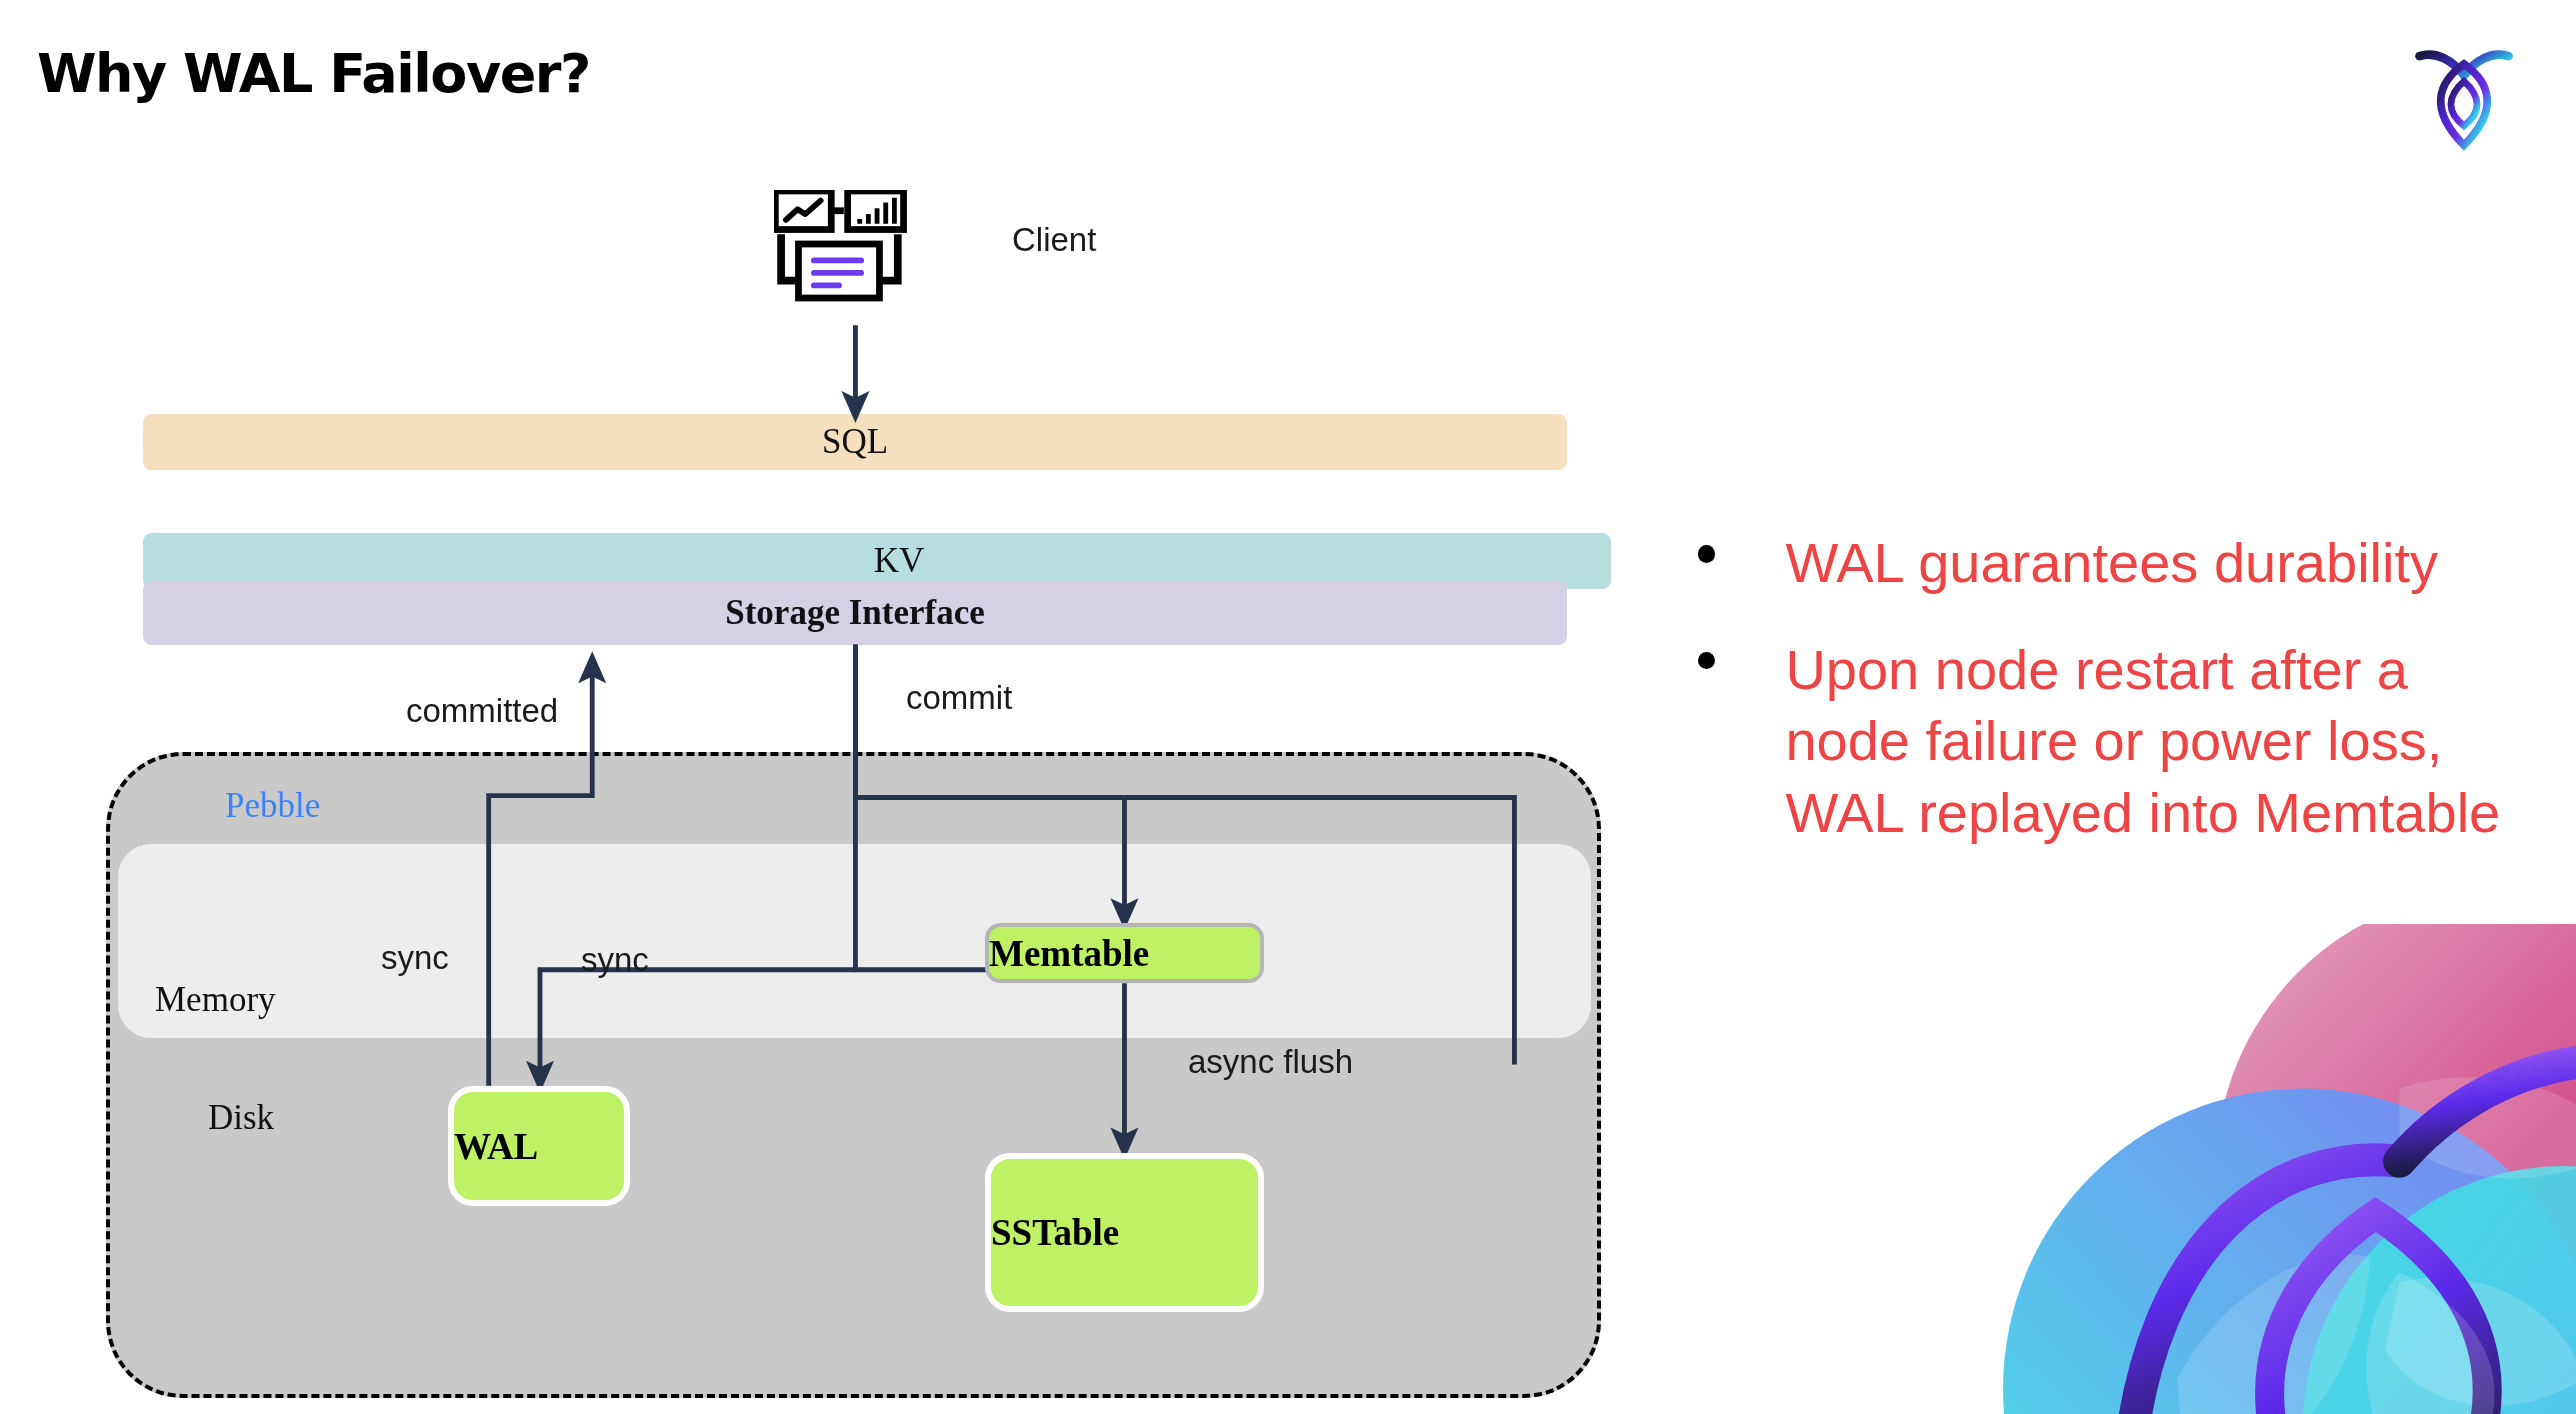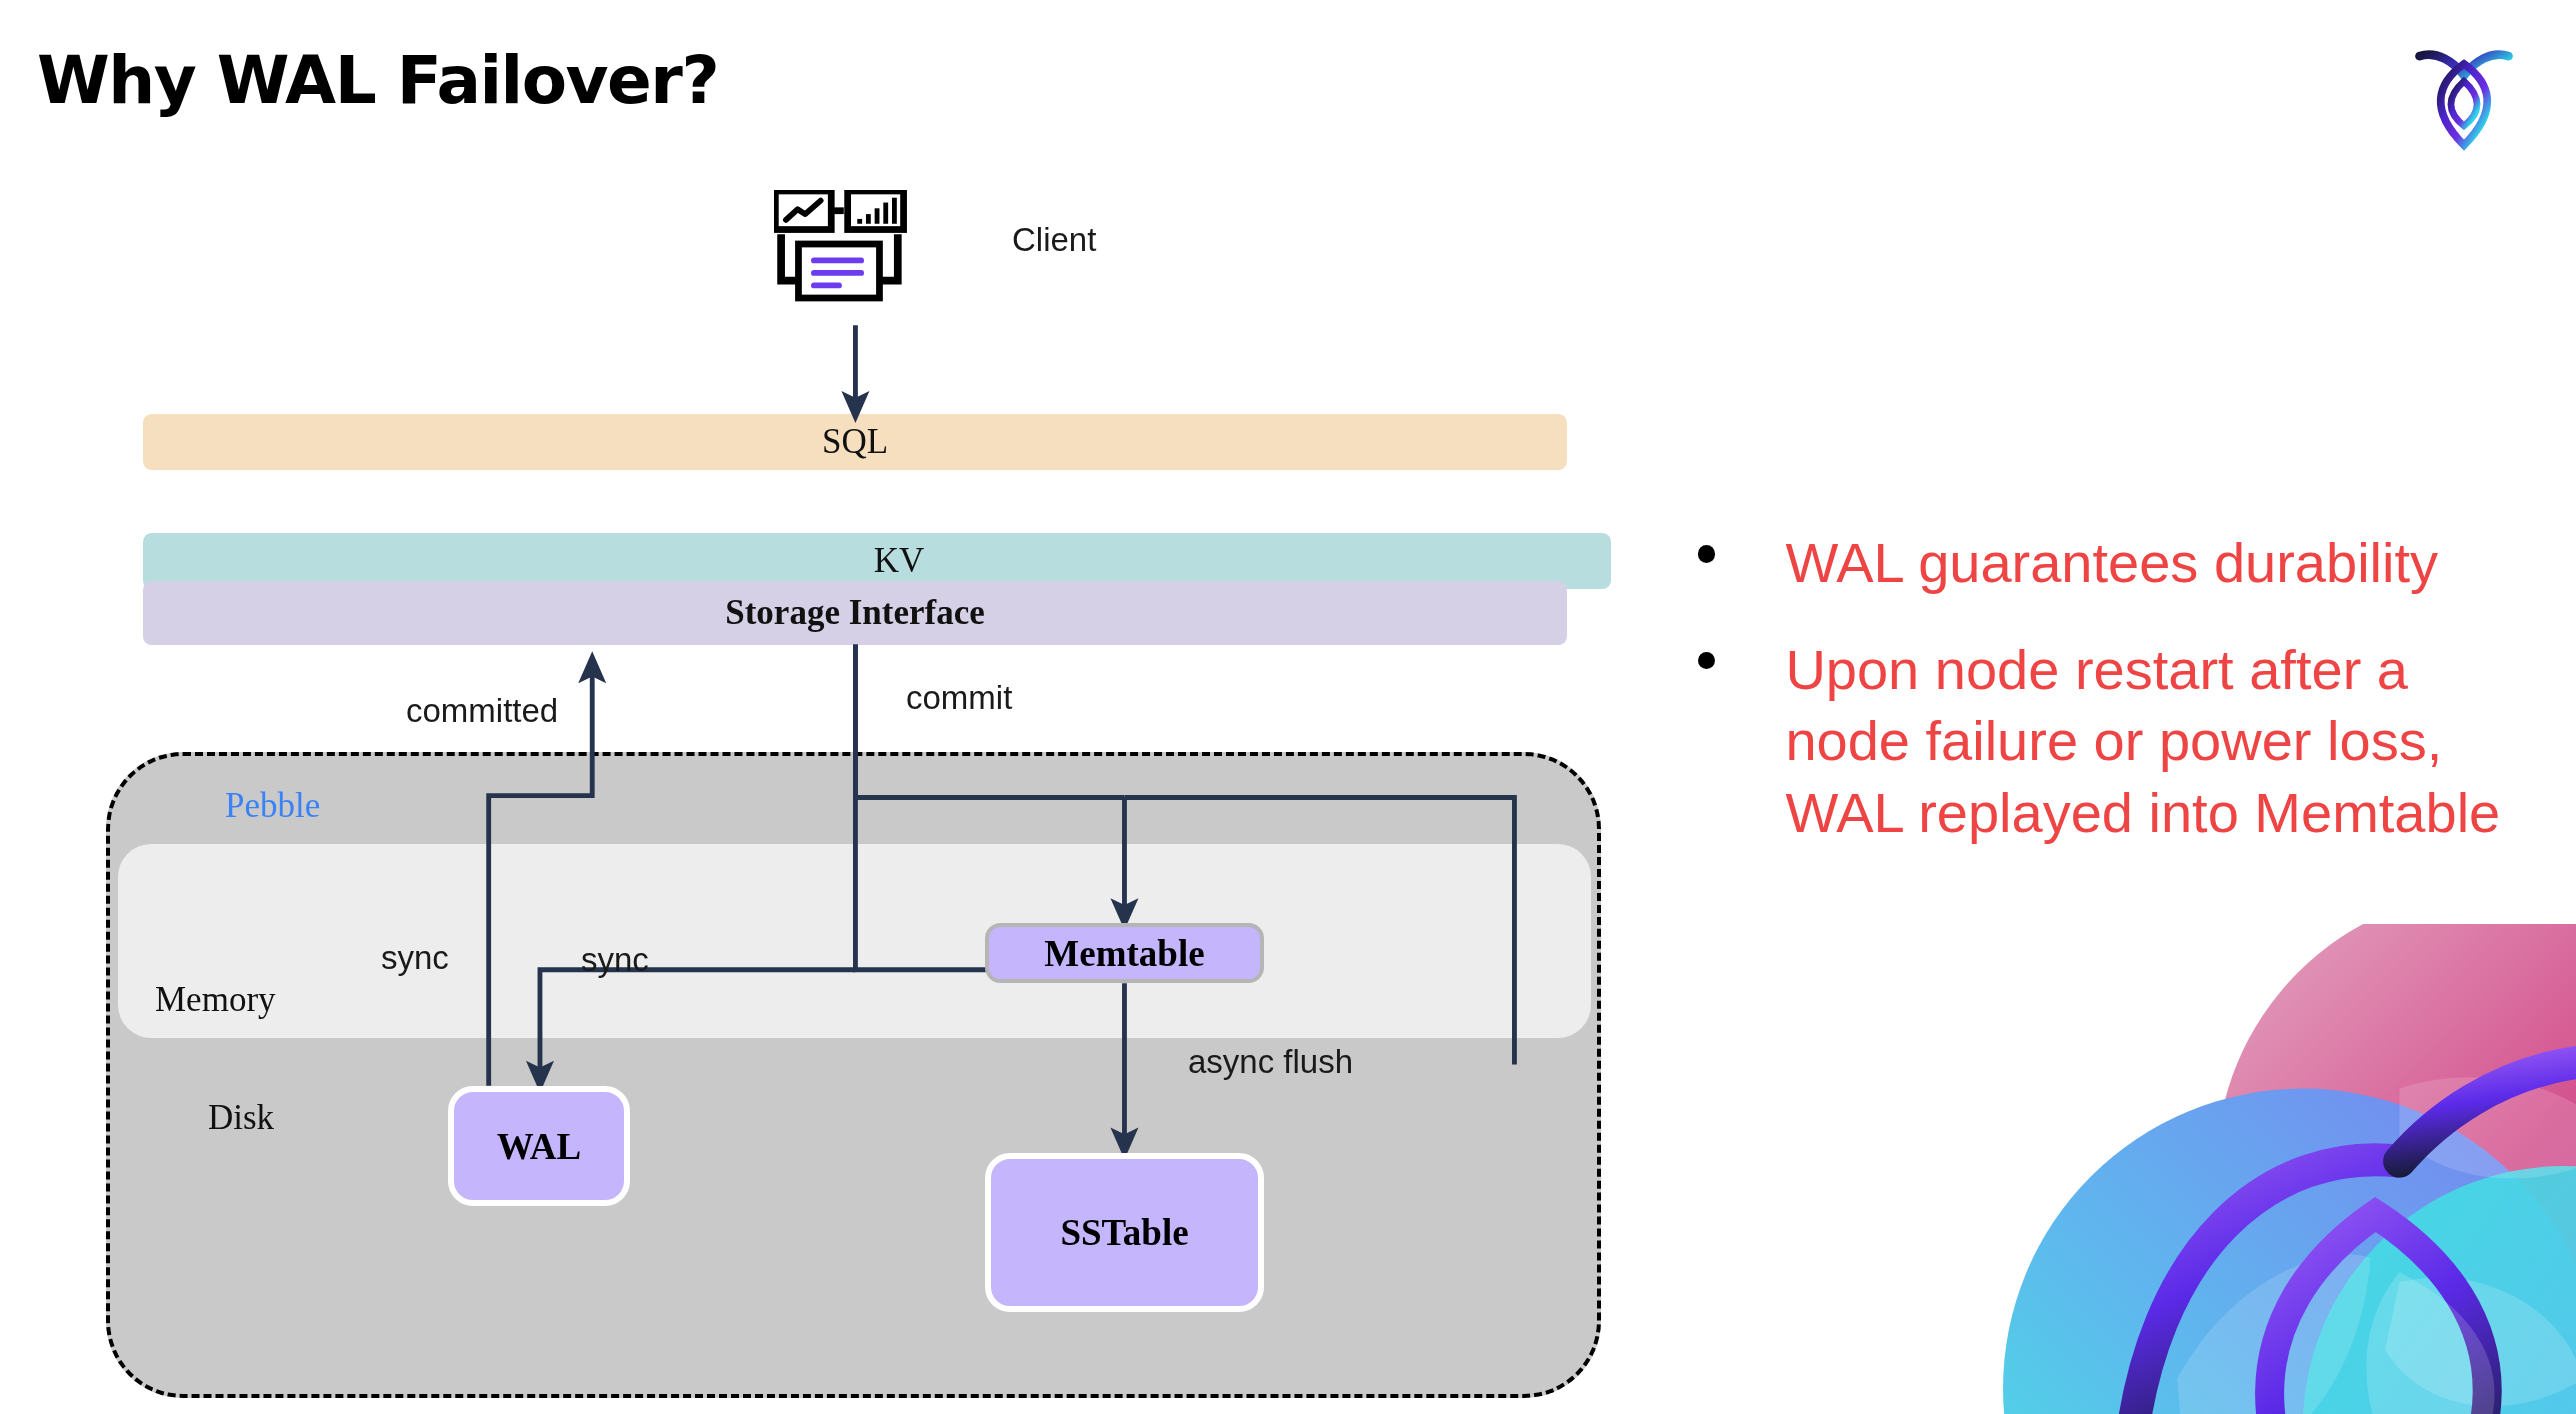--- a/index.html
+++ b/index.html
@@ -21,21 +21,21 @@
     overflow: hidden;
   }
 
   
   .title {
     position: absolute;
     left: 37px;
     top: 46px;
     font-family: "DejaVu Sans", sans-serif;
     font-weight: bold;
-    font-size: 66px;
+    font-size: 54px;
     letter-spacing: -1.5px;
     color: #000000;
     line-height: 1.05;
     white-space: nowrap;
   }
 
   
   .brand-logo {
     position: absolute;
     left: 2404px;
@@ -122,24 +122,23 @@
     left: 208px;
     top: 1098px;
     font-family: "Liberation Serif", serif;
     font-size: 35px;
     color: #111111;
   }
 
   
   .node-box {
     position: absolute;
-    background: #c4b5fd;
+    background: #bef264;
     display: flex;
     align-items: center;
-    justify-content: center;
     font-family: "Liberation Serif", serif;
     font-weight: bold;
     font-size: 37px;
     color: #000000;
     box-sizing: border-box;
   }
   .node-memtable {
     left: 985px;
     top: 923px;
     width: 279px;

